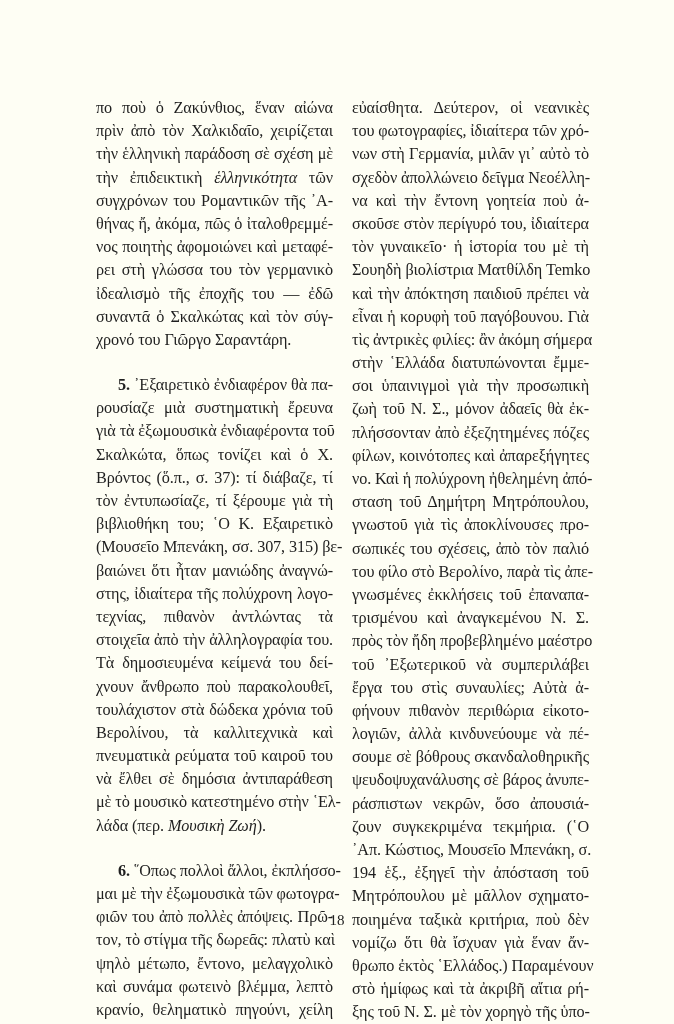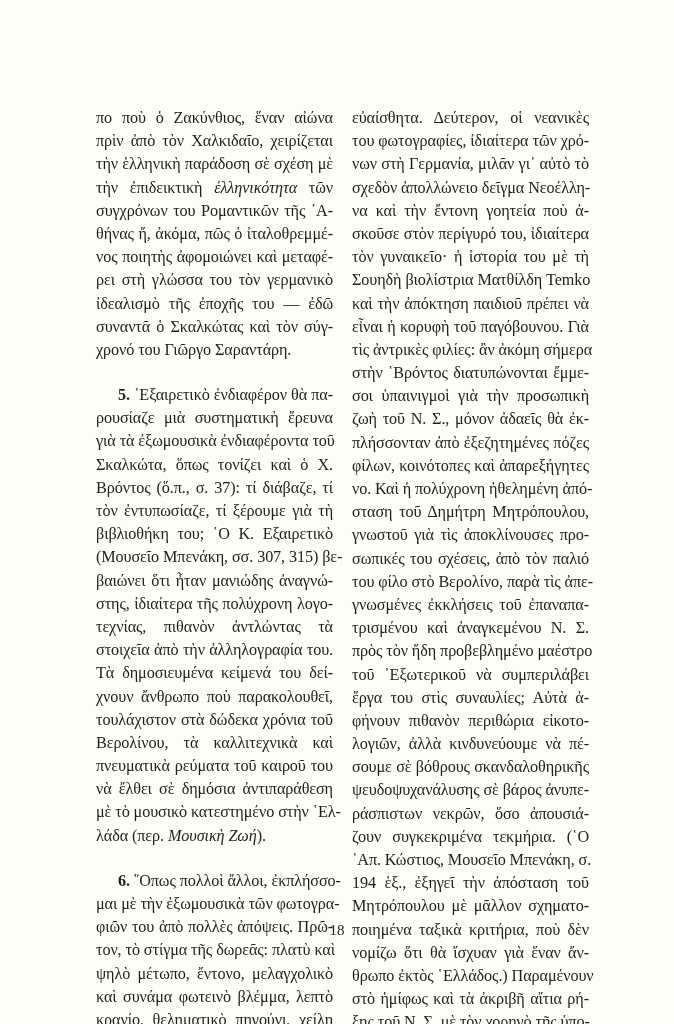--- a/index.html
+++ b/index.html
@@ -10,21 +10,21 @@
   body {
     width: 674px;
     height: 1024px;
     position: relative;
     overflow: hidden;
     font-family: "Liberation Serif", "DejaVu Serif", serif;
     color: #1f1f1f;
   }
   .page {
     position: absolute;
-    left: 0; top: 12px;
+    left: 0; top: 2px;
     width: 674px;
     height: 800px;
     background: #fefef4;
   }
   .column {
     position: absolute;
     top: 95px;
     width: 237px;
   }
   .col-left { left: 96px; }
@@ -123,21 +123,21 @@
     <span class="line">του φωτογραφίες, ἰδιαίτερα τῶν χρό-</span>
     <span class="line">νων στὴ Γερμανία, μιλᾶν γι᾿ αὐτὸ τὸ</span>
     <span class="line">σχεδὸν ἀπολλώνειο δεῖγμα Νεοέλλη-</span>
     <span class="line">να καὶ τὴν ἔντονη γοητεία ποὺ ἀ-</span>
     <span class="line">σκοῦσε στὸν περίγυρό του, ἰδιαίτερα</span>
     <span class="line">τὸν γυναικεῖο· ἡ ἱστορία του μὲ τὴ</span>
     <span class="line">Σουηδὴ βιολίστρια Ματθίλδη Temko</span>
     <span class="line">καὶ τὴν ἀπόκτηση παιδιοῦ πρέπει νὰ</span>
     <span class="line">εἶναι ἡ κορυφὴ τοῦ παγόβουνου. Γιὰ</span>
     <span class="line">τὶς ἀντρικὲς φιλίες: ἂν ἀκόμη σήμερα</span>
-    <span class="line">στὴν ῾Βρόντος διατυπώνονται ἔμμε-</span>
+    <span class="line">στὴν ῾Ελλάδα διατυπώνονται ἔμμε-</span>
     <span class="line">σοι ὑπαινιγμοὶ γιὰ τὴν προσωπικὴ</span>
     <span class="line">ζωὴ τοῦ Ν. Σ., μόνον ἀδαεῖς θὰ ἐκ-</span>
     <span class="line">πλήσσονταν ἀπὸ ἐξεζητημένες πόζες</span>
     <span class="line">φίλων, κοινότοπες καὶ ἀπαρεξήγητες</span>
     <span class="line">νο. Καὶ ἡ πολύχρονη ἠθελημένη ἀπό-</span>
     <span class="line">σταση τοῦ Δημήτρη Μητρόπουλου,</span>
     <span class="line">γνωστοῦ γιὰ τὶς ἀποκλίνουσες προ-</span>
     <span class="line">σωπικές του σχέσεις, ἀπὸ τὸν παλιό</span>
     <span class="line">του φίλο στὸ Βερολίνο, παρὰ τὶς ἀπε-</span>
     <span class="line">γνωσμένες ἐκκλήσεις τοῦ ἐπαναπα-</span>

